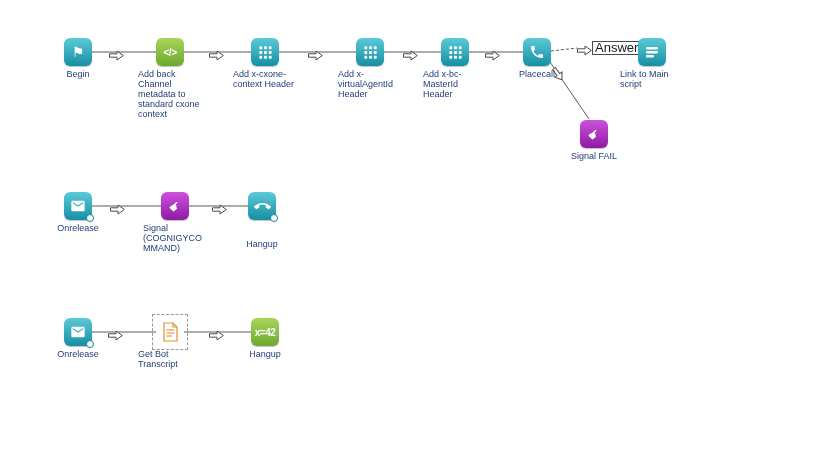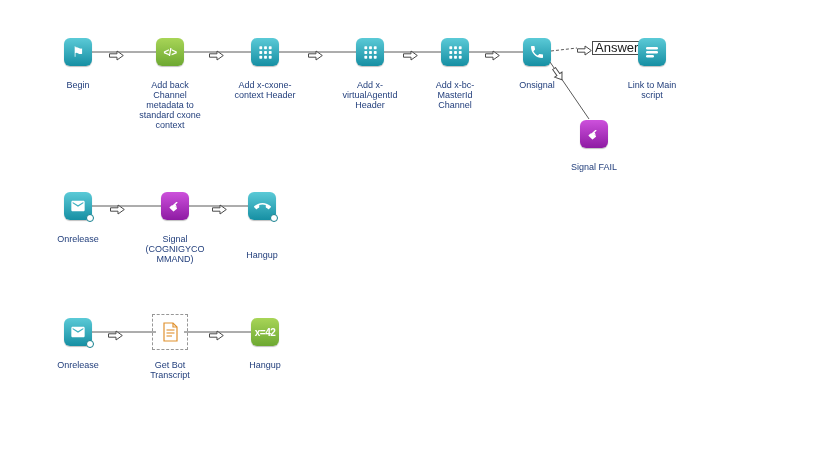--- a/index.html
+++ b/index.html
@@ -23,23 +23,23 @@
     position: relative;
     box-shadow: 0 1px 1px rgba(0,0,0,0.25);
   }
   .ic-teal   { background: linear-gradient(180deg, #5bcad7 0%, #168fa3 100%); }
   .ic-green  { background: linear-gradient(180deg, #a8d557 0%, #6da832 100%); }
   .ic-purple { background: linear-gradient(180deg, #cd51dc 0%, #8e1ba3 100%); }
   .ic-plain  { background: transparent; box-shadow: none; border-radius: 0; }
   .selected .icon { outline: 1px dashed #979797; outline-offset: 3px; }
 
   .label {
-    margin-top: 14px;
+    margin-top: 3px;
     font-size: 9px; line-height: 1.12;
-    color: #24407d; text-align: center;
+    color: #24407d; text-align: left;
     overflow-wrap: anywhere; word-break: break-word;
     max-width: 64px;
   }
   .glyph { color: #fff; font-family: "DejaVu Sans", sans-serif; line-height: 1; }
   .hand-glyph { font-size: 13px; display: inline-block; transform: rotate(-40deg); }
   .icon-txt { color: #fff; font-weight: bold; font-size: 10px; letter-spacing: -0.5px; font-family: "Liberation Sans", sans-serif; }
   .badge {
     position: absolute; right: -2px; bottom: -2px;
     width: 8px; height: 8px; border-radius: 50%;
     background: #ffffff; border: 1px solid #15808f;
@@ -154,29 +154,29 @@
           <rect x="7.5" y="2.5" width="3" height="3" rx="0.7"></rect>
           <rect x="12.5" y="2.5" width="3" height="3" rx="0.7"></rect>
           <rect x="2.5" y="7.5" width="3" height="3" rx="0.7"></rect>
           <rect x="7.5" y="7.5" width="3" height="3" rx="0.7"></rect>
           <rect x="12.5" y="7.5" width="3" height="3" rx="0.7"></rect>
           <rect x="2.5" y="12.5" width="3" height="3" rx="0.7"></rect>
           <rect x="7.5" y="12.5" width="3" height="3" rx="0.7"></rect>
           <rect x="12.5" y="12.5" width="3" height="3" rx="0.7"></rect>
         </svg>
       </div>
-      <div class="label">Add x-bc-MasterId Channel</div>
+      <div class="label">Add x-bc-MasterId Header</div>
     </div>
     <div class="node" style="left: 505px; top: 38px;">
       <div class="icon ic-teal">
         <svg width="16" height="16" viewBox="0 0 24 24" fill="#fff">
           <path d="M6.62 10.79c1.44 2.83 3.76 5.14 6.59 6.59l2.2-2.2c.27-.27.67-.36 1.02-.24 1.12.37 2.33.57 3.57.57.55 0 1 .45 1 1V20c0 .55-.45 1-1 1-9.39 0-17-7.61-17-17 0-.55.45-1 1-1h3.5c.55 0 1 .45 1 1 0 1.25.2 2.45.57 3.57.11.35.03.74-.25 1.02l-2.2 2.2z"></path>
         </svg>
       </div>
-      <div class="label">Onsignal</div>
+      <div class="label">Placecall</div>
     </div>
     <div class="node" style="left: 620px; top: 38px;">
       <div class="icon ic-teal">
         <svg width="16" height="16" viewBox="0 0 16 16" fill="#fff">
           <rect x="2" y="3" width="12" height="2.4" rx="1.2"></rect>
           <rect x="2" y="7" width="12" height="2.4" rx="1.2"></rect>
           <rect x="2" y="11" width="8" height="2.4" rx="1.2"></rect>
         </svg>
       </div>
       <div class="label">Link to Main script</div>

